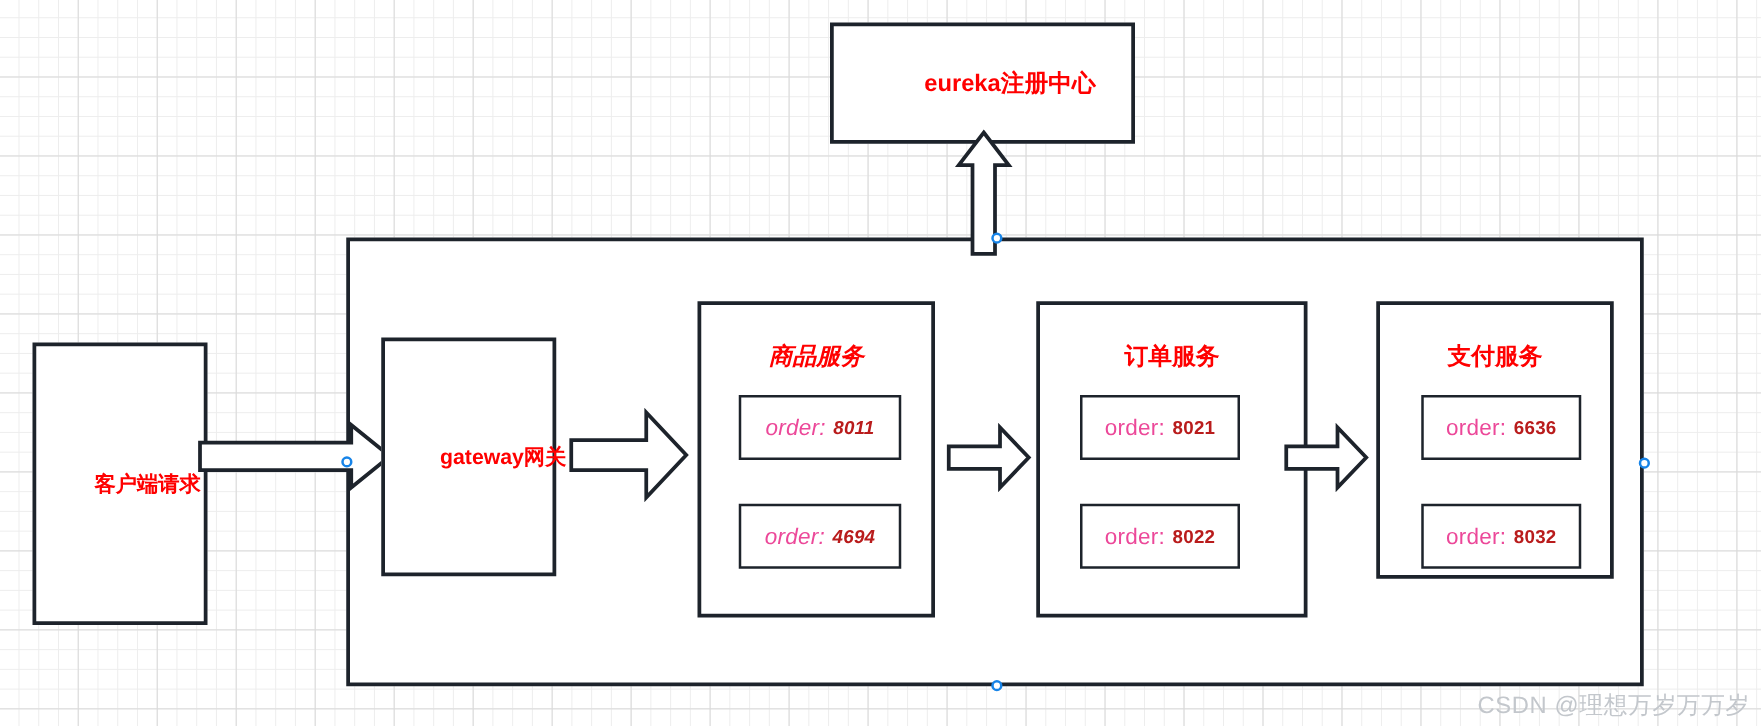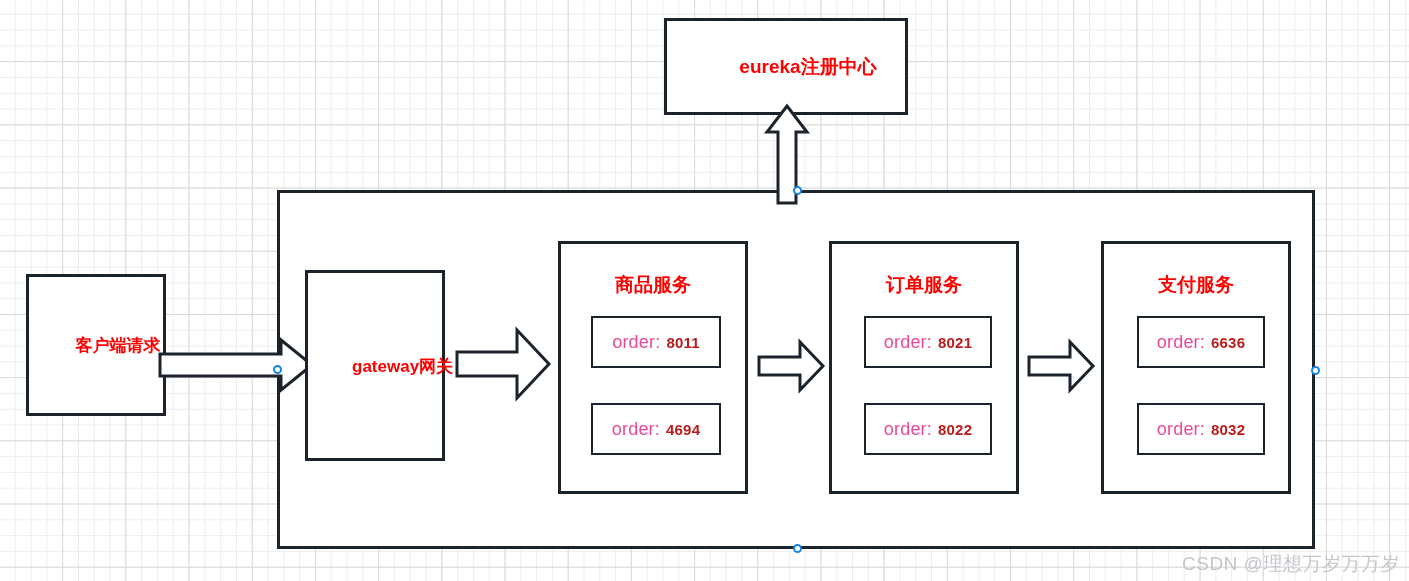--- a/index.html
+++ b/index.html
@@ -122,70 +122,70 @@
     <div class="center-label" style="font-size:19px;">eureka注册中心</div>
   </div>
 
   <div class="node" style="left:277px; top:190px; width:1038px; height:359px;"></div>
 
   <svg class="arrow-svg" style="left:765px; top:104px; width:44px; height:101px;" viewBox="0 0 44 101">
     <polygon class="arrow-shape" points="22,2 42,28 31,28 31,99 13,99 13,28 2,28"></polygon>
   </svg>
   <div class="anchor" style="left:793px; top:186px;"></div>
 
-  <div class="node" style="left:26px; top:274px; width:140px; height:142px;">
+  <div class="node" style="left:26px; top:274px; width:140px; height:226px;">
     <div class="center-label" style="font-size:17px;">客户端请求</div>
   </div>
 
   <svg class="arrow-svg" style="left:158px; top:338px; width:156px; height:54px;" viewBox="0 0 156 54">
     <polygon class="arrow-shape" points="2,16 123,16 123,2 154,27 123,52 123,38 2,38"></polygon>
   </svg>
   <div class="anchor" style="left:273px; top:365px;"></div>
 
   <div class="node" style="left:305px; top:270px; width:140px; height:191px;">
     <div class="center-label" style="font-size:17px;text-align:center;">gateway网关</div>
   </div>
 
   <svg class="arrow-svg" style="left:455px; top:328px; width:96px; height:72px;" viewBox="0 0 96 72">
     <polygon class="arrow-shape" points="2,24 62,24 62,2 94,36 62,70 62,48 2,48"></polygon>
   </svg>
 
-  <div class="node" style="left:558px; top:241px; width:190px; height:253px;">
+  <div class="node" style="left:558px; top:241px; width:190px; height:253px;font-style:italic;">
     <div class="node-title svc-title">商品服务</div>
     <div class="instance" style="left:30px; top:72px; width:130px; height:52px;">
       <span class="inst-key">order:</span>
       <span class="inst-val">8011</span>
     </div>
     <div class="instance" style="left:30px; top:159px; width:130px; height:52px;">
       <span class="inst-key">order:</span>
       <span class="inst-val">4694</span>
     </div>
   </div>
 
   <svg class="arrow-svg" style="left:757px; top:340px; width:68px; height:52px;" viewBox="0 0 68 52">
     <polygon class="arrow-shape" points="2,17 43,17 43,2 66,26 43,50 43,35 2,35"></polygon>
   </svg>
 
-  <div class="node" style="left:829px; top:241px; width:190px; height:253px;">
+  <div class="node" style="left:829px; top:241px; width:217px; height:253px;">
     <div class="node-title svc-title">订单服务</div>
     <div class="instance" style="left:32px; top:72px; width:128px; height:52px;">
       <span class="inst-key">order:</span>
       <span class="inst-val">8021</span>
     </div>
     <div class="instance" style="left:32px; top:159px; width:128px; height:52px;">
       <span class="inst-key">order:</span>
       <span class="inst-val">8022</span>
     </div>
   </div>
 
   <svg class="arrow-svg" style="left:1027px; top:340px; width:68px; height:52px;" viewBox="0 0 68 52">
     <polygon class="arrow-shape" points="2,17 43,17 43,2 66,26 43,50 43,35 2,35"></polygon>
   </svg>
 
-  <div class="node" style="left:1101px; top:241px; width:190px; height:253px;">
+  <div class="node" style="left:1101px; top:241px; width:190px; height:222px;">
     <div class="node-title svc-title">支付服务</div>
     <div class="instance" style="left:33px; top:72px; width:128px; height:52px;">
       <span class="inst-key">order:</span>
       <span class="inst-val">6636</span>
     </div>
     <div class="instance" style="left:33px; top:159px; width:128px; height:52px;">
       <span class="inst-key">order:</span>
       <span class="inst-val">8032</span>
     </div>
   </div>

